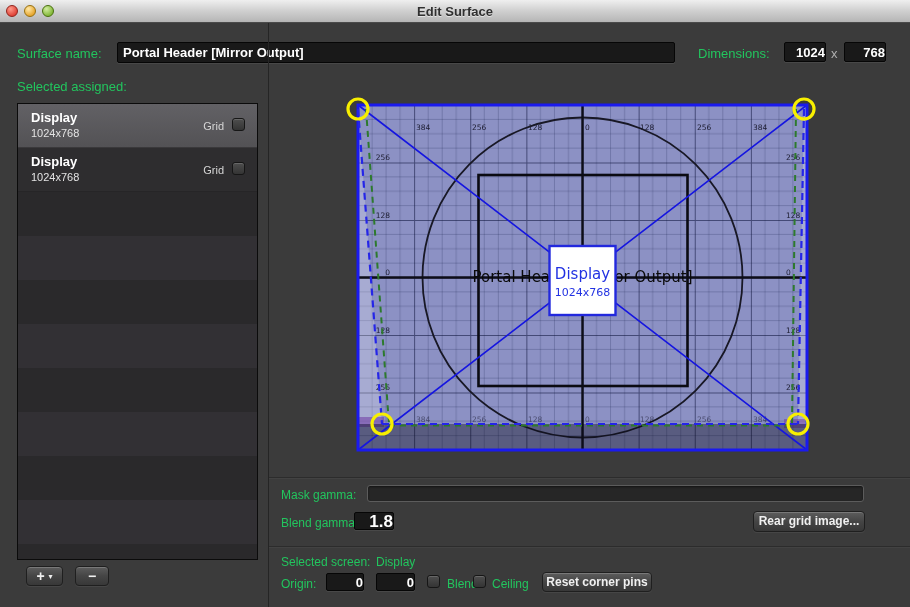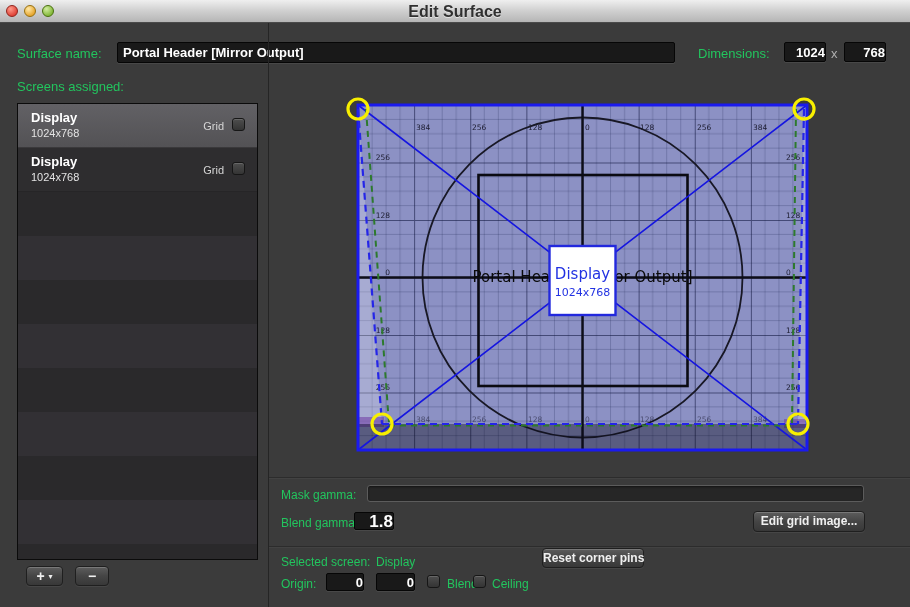--- a/index.html
+++ b/index.html
@@ -3,21 +3,21 @@
 <meta charset="utf-8">
 <style>
   html,body{margin:0;padding:0;background:#1c1c1c;}
   #window{position:relative;width:910px;height:607px;background:#3b3b3b;overflow:hidden;
           font-family:"Liberation Sans","DejaVu Sans",sans-serif;-webkit-font-smoothing:antialiased;}
   
   #titlebar{position:absolute;left:0;top:0;width:910px;height:23px;
     background:linear-gradient(180deg,#efefef 0%,#d2d2d2 45%,#b5b5b5 100%);
     border-bottom:1px solid #4a4a4a;box-sizing:border-box;}
   #titlebar .title{position:absolute;left:0;right:0;top:0;height:39px;line-height:23px;
-    text-align:center;font-size:16px;font-weight:bold;color:#303030;text-shadow:0 1px 0 rgba(255,255,255,.55);}
+    text-align:center;font-size:13px;font-weight:bold;color:#303030;text-shadow:0 1px 0 rgba(255,255,255,.55);}
   .tl{position:absolute;top:5px;width:12px;height:12px;border-radius:50%;box-sizing:border-box;}
   .tl.red{left:6px;background:radial-gradient(circle at 35% 30%,#ff9a8a,#e0463a 70%);border:1px solid #92231b;}
   .tl.yellow{left:24px;background:radial-gradient(circle at 35% 30%,#ffe9a8,#e8a832 70%);border:1px solid #97700f;}
   .tl.green{left:42px;background:radial-gradient(circle at 35% 30%,#d2eda0,#85b93c 70%);border:1px solid #49700e;}
   
   .lbl{position:absolute;color:#22c55e;font-size:13px;white-space:nowrap;}
   .lbl.small{font-size:12px;}
   .field{position:absolute;background:#191919;border:1px solid #060606;border-radius:2px;
     color:#ffffff;font-family:"Liberation Sans",sans-serif;font-size:13px;font-weight:bold;
     box-shadow:0 1px 0 rgba(255,255,255,.07);box-sizing:border-box;padding:0 5px;outline:none;}
@@ -59,21 +59,21 @@
     <div class="title">Edit Surface</div>
   </div>
 
   <div class="lbl" style="left:17px;top:46px;">Surface name:</div>
   <input class="field" style="left: 117px; top: 42px; width: 558px; height: 21px;" value="Portal Header [Mirror Output]">
   <div class="lbl" style="left:698px;top:46px;">Dimensions:</div>
   <input class="field center" style="left: 784px; top: 42px; width: 42px; height: 20px;" value="1024">
   <div class="lbl" style="left:831px;top:46px;color:#b0b0b0;">x</div>
   <input class="field center" style="left: 844px; top: 42px; width: 42px; height: 20px;" value="768">
 
-  <div class="lbl" style="left:17px;top:79px;">Screens assigned:</div>
+  <div class="lbl" style="left:17px;top:79px;">Selected assigned:</div>
   <div id="screens-list">
     <div class="srow selected">
       <div class="nm">Display</div>
       <div class="rs">1024x768</div>
       <div class="gl">Grid</div>
       <div class="checkbox"></div>
     </div>
     <div class="srow dim">
       <div class="nm">Display</div>
       <div class="rs">1024x768</div>
@@ -172,27 +172,27 @@
     <circle cx="464" cy="21" r="10" fill="none" stroke="#f8ef00" stroke-width="3.2"></circle>
     <circle cx="42" cy="336" r="10" fill="none" stroke="#f8ef00" stroke-width="3.2"></circle>
     <circle cx="458" cy="336" r="10" fill="none" stroke="#f8ef00" stroke-width="3.2"></circle>
   </svg>
 
   <div class="hsep" style="left:269px;top:477px;width:641px;"></div>
   <div class="lbl small" style="left:281px;top:488px;">Mask gamma:</div>
   <input class="field" style="left: 367px; top: 485px; width: 497px; height: 17px; background: rgb(38, 38, 38); border: 1px solid rgb(92, 92, 92); border-radius: 3px; box-shadow: rgba(0, 0, 0, 0.5) 0px 1px 2px inset; font-weight: normal;" value="">
   <div class="lbl small" style="left:281px;top:516px;">Blend gamma:</div>
   <div class="field center" style="left:354px;top:512px;width:40px;height:18px;line-height:18px;font-size:17px;">1.8</div>
-  <div class="btn" style="left:753px;top:511px;width:112px;height:21px;line-height:19px;">Edit grid image...</div>
+  <div class="btn" style="left:753px;top:511px;width:112px;height:21px;line-height:19px;">Rear grid image...</div>
 
   <div class="hsep" style="left:269px;top:546px;width:641px;"></div>
   <div class="lbl small" style="left:281px;top:555px;">Selected screen:</div>
   <div class="lbl small" style="left:376px;top:555px;">Display</div>
   <div class="lbl small" style="left:281px;top:577px;">Origin:</div>
   <div class="field center" style="left:326px;top:573px;width:38px;height:18px;line-height:18px;">0</div>
   <div class="field center" style="left:376px;top:573px;width:39px;height:18px;line-height:18px;">0</div>
   <div class="checkbox" style="left:427px;top:575px;"></div>
   <div class="lbl small" style="left:447px;top:577px;">Blend</div>
   <div class="checkbox" style="left:473px;top:575px;"></div>
   <div class="lbl small" style="left:492px;top:577px;">Ceiling</div>
-  <div class="btn" style="left:542px;top:548px;width:102px;height:20px;line-height:18px;">Reset corner pins</div>
+  <div class="btn" style="left:542px;top:572px;width:110px;height:20px;line-height:18px;">Reset corner pins</div>
 
 </div>
 
 </body></html>

